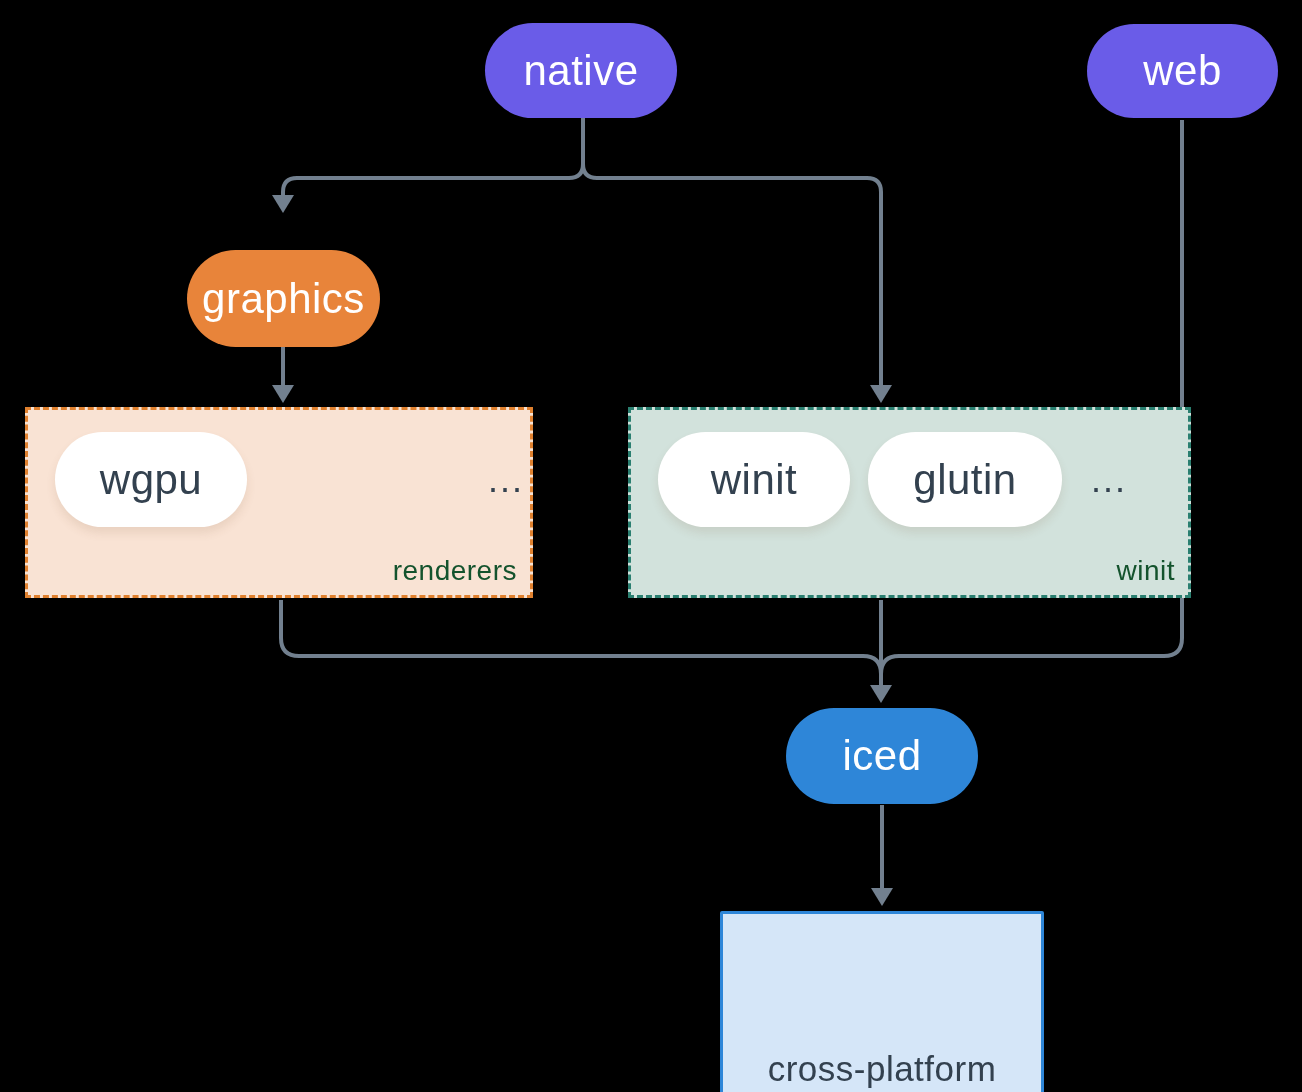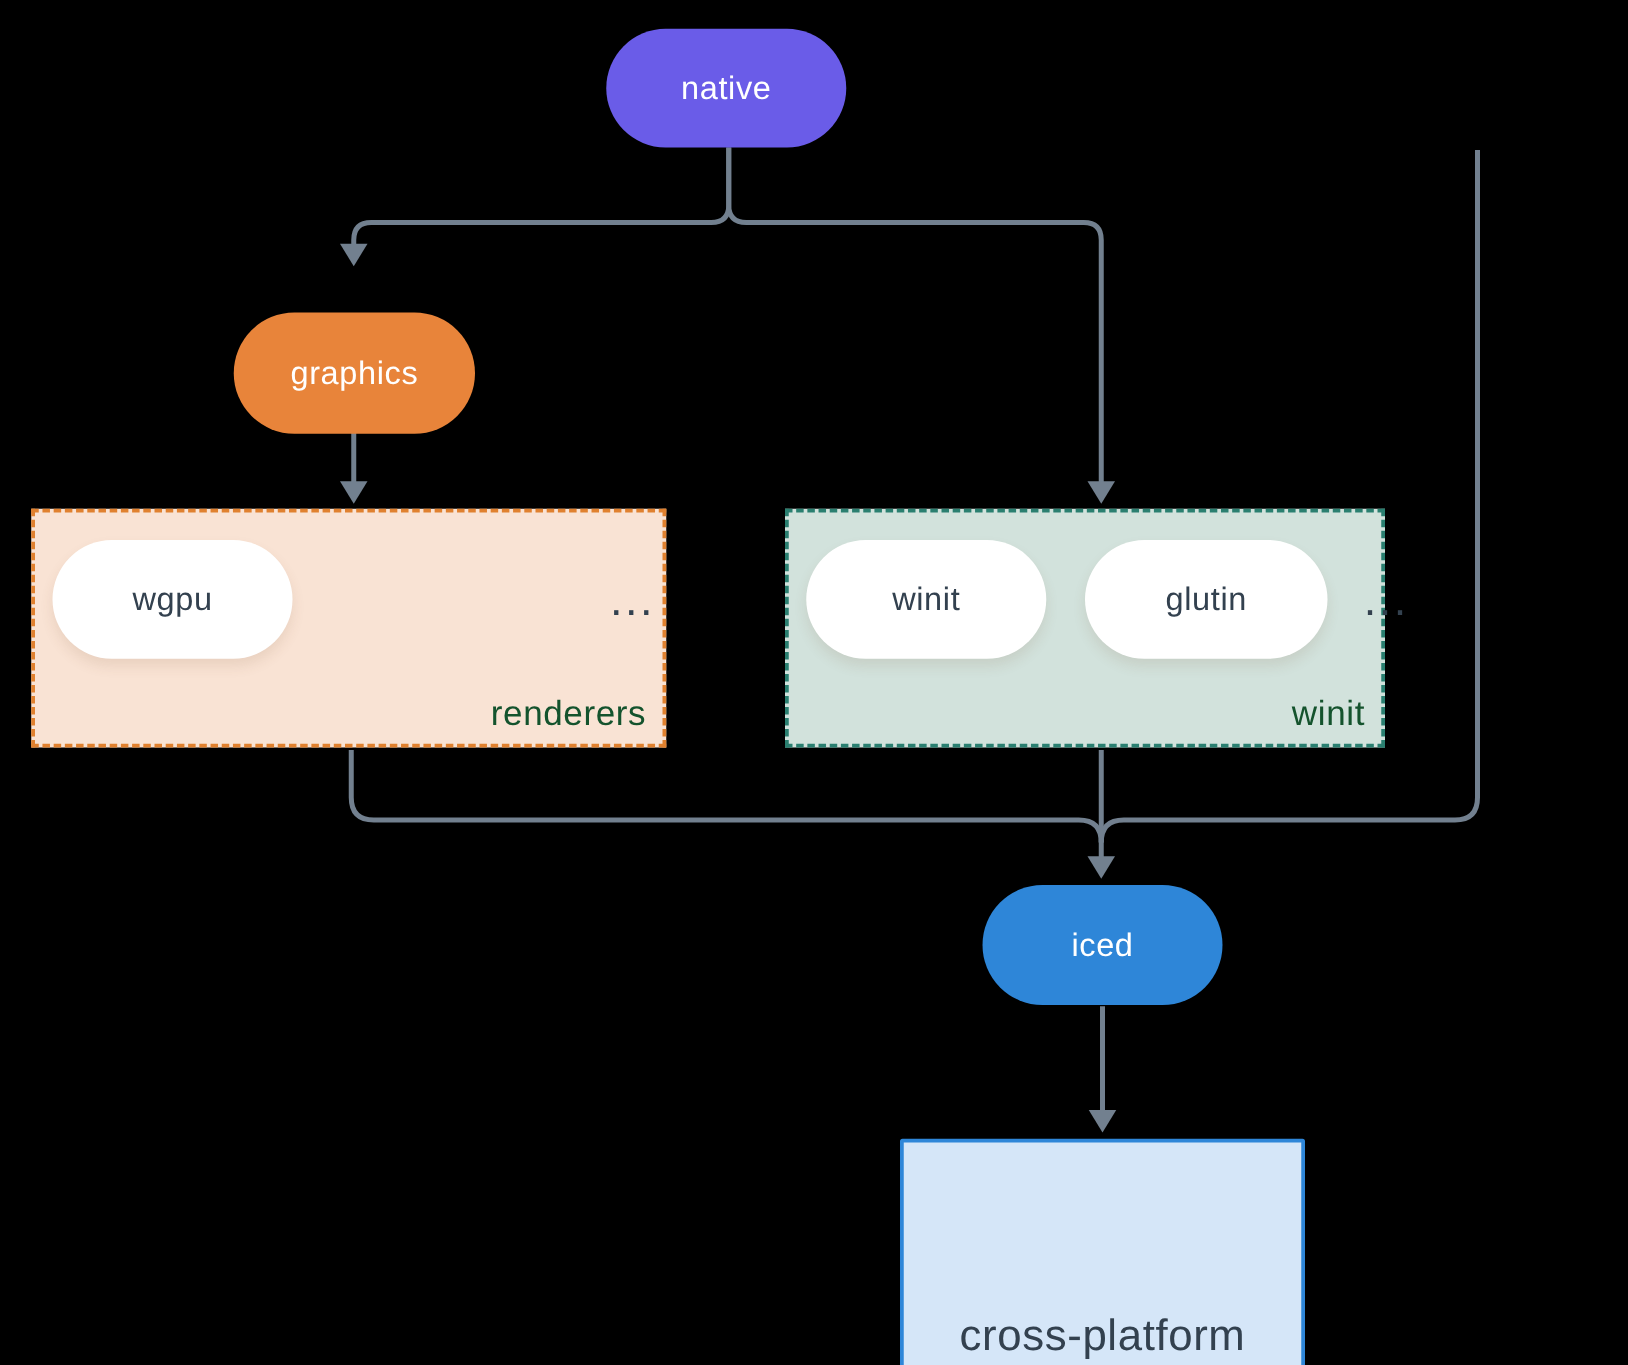--- a/index.html
+++ b/index.html
@@ -20,21 +20,21 @@
     left: 0; top: 0;
     width: 1302px;
     height: 1092px;
   }
   .pill {
     position: absolute;
     display: flex;
     align-items: center;
     justify-content: center;
     border-radius: 60px;
-    font-size: 26px;
+    font-size: 42px;
     letter-spacing: 0.5px;
   }
   .pill.purple { background: #6A5CE8; color: #FFFFFF; }
   .pill.orange { background: #E8843A; color: #FFFFFF; }
   .pill.blue   { background: #2E86D8; color: #FFFFFF; }
   .pill.white  {
     background: #FFFFFF;
     color: #33414F;
     box-shadow: 0 6px 10px rgba(120, 80, 50, 0.12);
   }
@@ -51,27 +51,27 @@
     border: 3px dashed;
   }
   .group-renderers {
     left: 25px;
     width: 508px;
     background: #F9E3D4;
     border-color: #E0812F;
   }
   .group-shells {
     left: 628px;
-    width: 480px;
+    width: 563px;
     background: #D2E2DC;
     border-color: #2A7F70;
     padding-left: 12px;
   }
   .group-box .pill.white { height: 95px; top: 22px; }
-  .gp-1 { left: 14px;  width: 192px; text-align: right; }
+  .gp-1 { left: 27px;  width: 192px; text-align: right; }
   .gp-2 { left: 237px; width: 194px; }
   .ellipsis {
     position: absolute;
     top: 22px;
     height: 95px;
     left: 450px;
     width: 56px;
     display: flex;
     align-items: center;
     justify-content: center;
@@ -135,20 +135,23 @@
     <polygon points="870,685 892,685 881,703" fill="#72808F"></polygon>
 
     <path class="edge-path" d="M 882 805 V 890" stroke="#72808F"></path>
     <polygon points="871,888 893,888 882,906" fill="#72808F"></polygon>
   </svg>
 
   <div class="pill purple node-native">
     <span>native</span>
   </div>
 
+  <div class="pill purple node-web">
+    <span>web</span>
+  </div>
 
   <div class="pill orange node-graphics">
     <span>graphics</span>
   </div>
 
   <div class="group-box group-renderers">
     <div class="pill white gp-1">
       <span>wgpu</span>
     </div>
     <div class="ellipsis">...</div>

